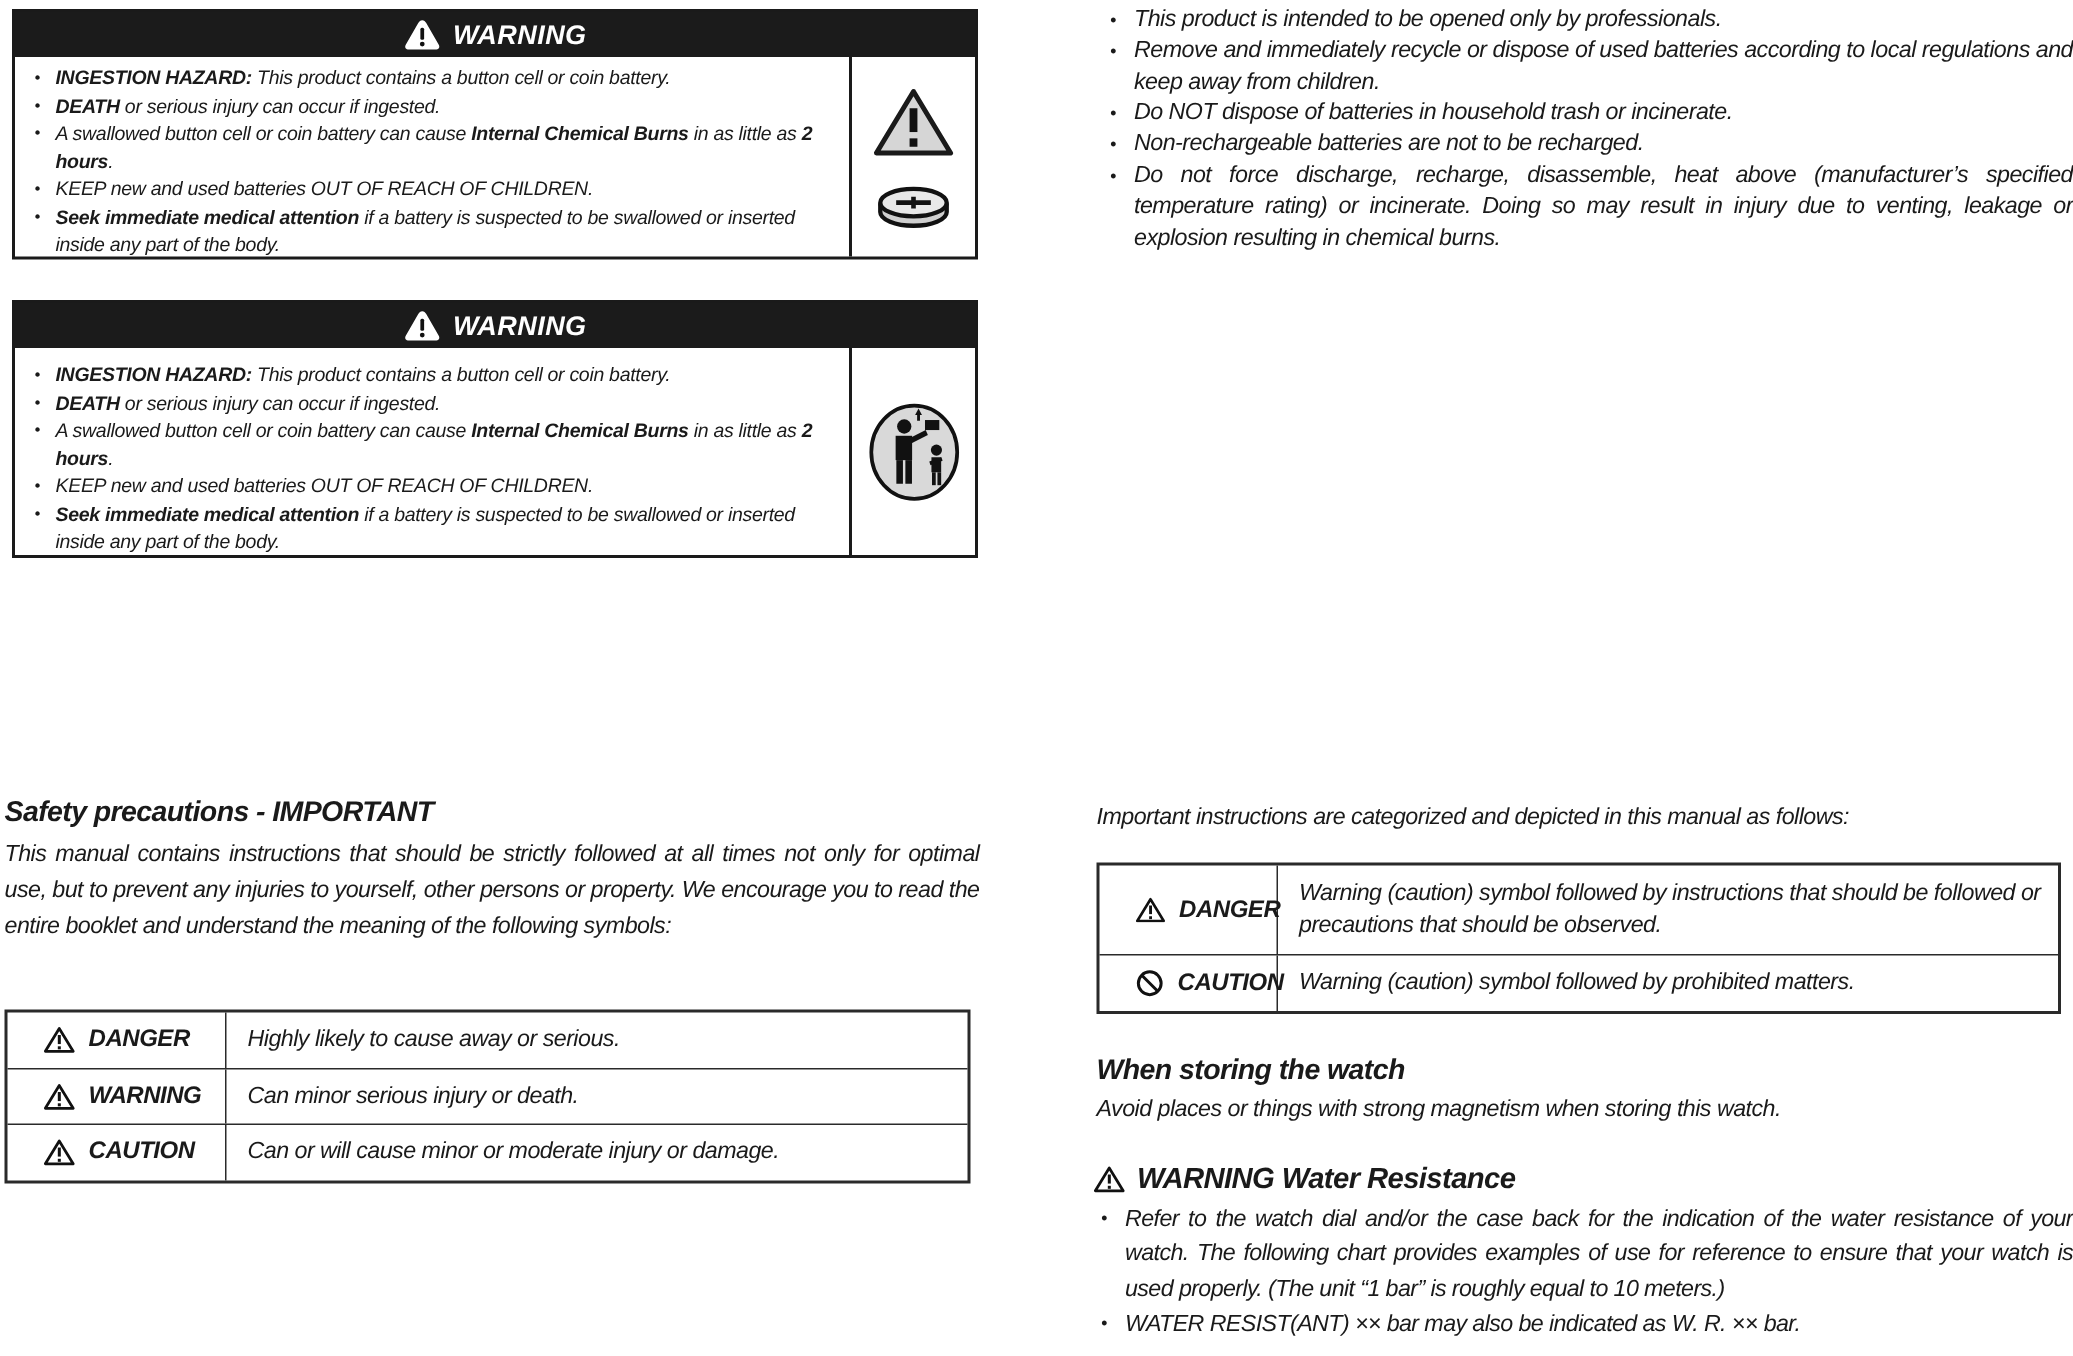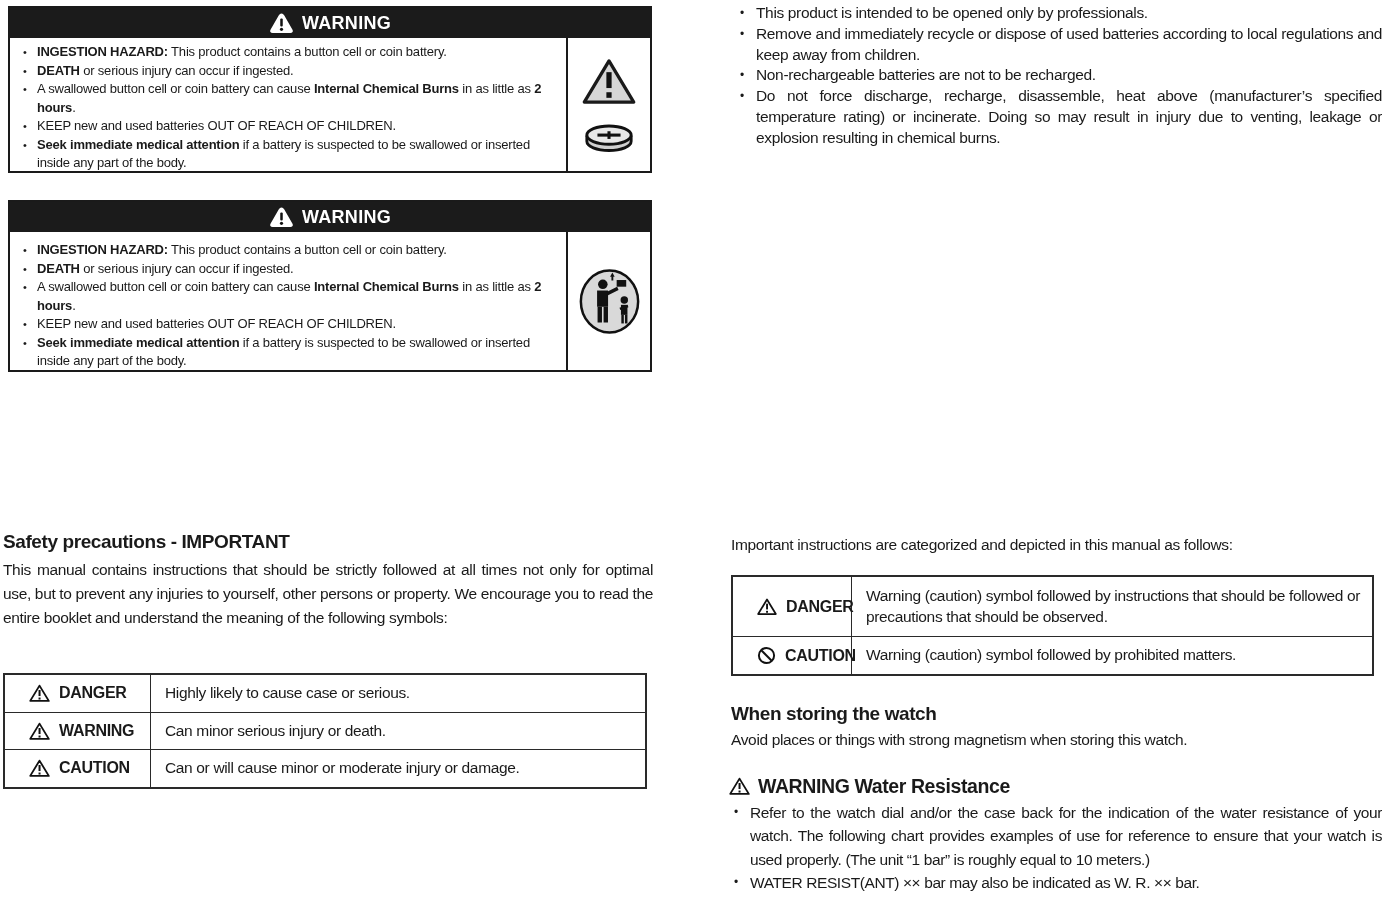--- a/index.html
+++ b/index.html
@@ -1,18 +1,18 @@
 <!DOCTYPE html>
 <html><head>
 <meta charset="utf-8">
 <style>
   html,body{margin:0;padding:0;background:#ffffff;}
   #page{
     position:relative;width:1382px;height:904px;background:#ffffff;
-    font-family:"Liberation Sans", sans-serif;color:#1a1a1a;overflow:hidden;
+    font-family:"Liberation Sans", sans-serif;color:#1a1a1a;overflow:hidden;font-style:italic;
   }
   
   .wbox{position:absolute;left:8px;width:644px;border:2px solid #1a1a1a;
     box-sizing:border-box;display:flex;flex-direction:column;background:#fff;}
   .wbar{height:30px;flex:0 0 30px;background:#1b1b1b;color:#fff;display:flex;
     align-items:center;justify-content:center;gap:8px;}
   .wbar span{font-size:18px;font-weight:bold;letter-spacing:.3px;}
   .wbody{flex:1;display:flex;min-height:0;}
   .wlist{flex:1;margin:0;padding:5px 4px 4px 8px;list-style:none;}
   .wlist li{position:relative;padding-left:19px;font-size:13px;line-height:18.5px;
@@ -128,39 +128,40 @@
           <rect x="45.4" y="49" width="2.6" height="9" fill="#111"></rect>
           <rect x="49.2" y="49" width="2.6" height="9" fill="#111"></rect>
         </svg>
       </div>
     </div>
   </section>
 
   <ul class="rlist">
     <li><span>This product is intended to be opened only by professionals.</span></li>
     <li><span>Remove and immediately recycle or dispose of used batteries according to local regulations and keep away from children.</span></li>
+    <li><span>Do NOT dispose of batteries in household trash or incinerate.</span></li>
     <li><span>Non-rechargeable batteries are not to be recharged.</span></li>
     <li><span>Do not force discharge, recharge, disassemble, heat above (manufacturer’s specified temperature rating) or incinerate. Doing so may result in injury due to venting, leakage or explosion resulting in chemical burns.</span></li>
   </ul>
 
   <h2 class="sec-title" style="left:3px;top:531px;">Safety precautions - IMPORTANT</h2>
   <p class="para" style="left:3px;top:558px;width:650px;">This manual contains instructions that should be strictly followed at all times not only for optimal use, but to prevent any injuries to yourself, other persons or property. We encourage you to read the entire booklet and understand the meaning of the following symbols:</p>
 
   <div class="tbl left-tbl">
     <div class="trow">
       <div class="tlabel">
         <svg viewBox="0 0 24 21" width="21" height="18.5" aria-hidden="true">
           <path d="M12 1.8 L22.6 19.2 L1.4 19.2 Z" fill="none" stroke="#111" stroke-width="2.1" stroke-linejoin="round"></path>
           <rect x="10.9" y="6.8" width="2.3" height="6.9" fill="#111"></rect>
           <rect x="10.9" y="15.4" width="2.3" height="2.3" fill="#111"></rect>
         </svg>
         <span>DANGER</span>
       </div>
       <div class="tdesc">
-          <span>Highly likely to cause case or serious.</span>
+          <span>Highly likely to cause away or serious.</span>
         </div>
     </div>
     <div class="trow">
       <div class="tlabel">
         <svg viewBox="0 0 24 21" width="21" height="18.5" aria-hidden="true">
           <path d="M12 1.8 L22.6 19.2 L1.4 19.2 Z" fill="none" stroke="#111" stroke-width="2.1" stroke-linejoin="round"></path>
           <rect x="10.9" y="6.8" width="2.3" height="6.9" fill="#111"></rect>
           <rect x="10.9" y="15.4" width="2.3" height="2.3" fill="#111"></rect>
         </svg>
         <span>WARNING</span>

